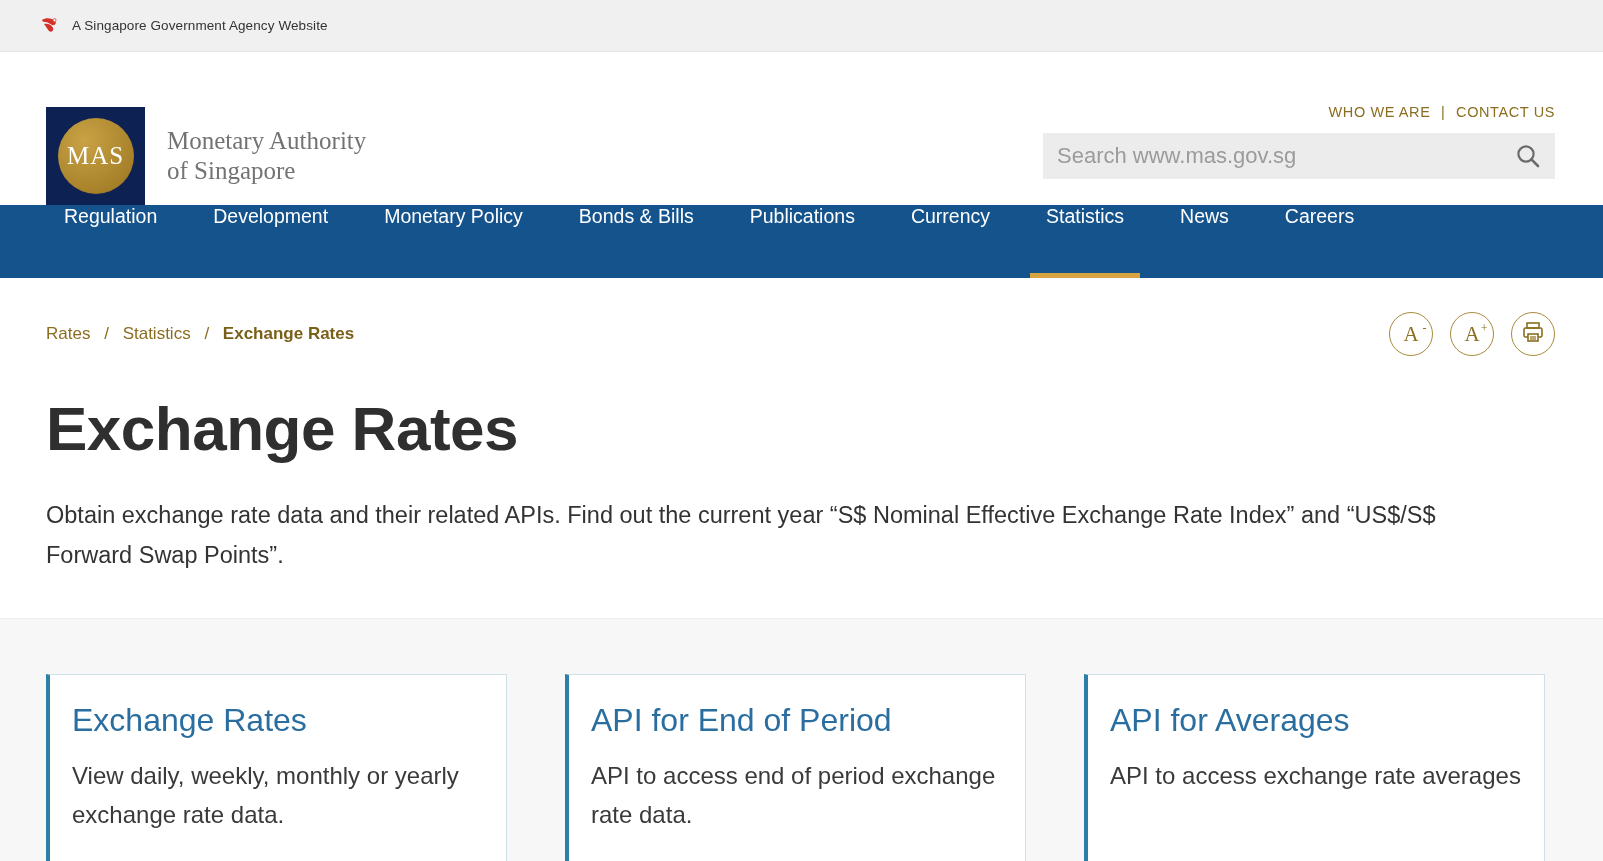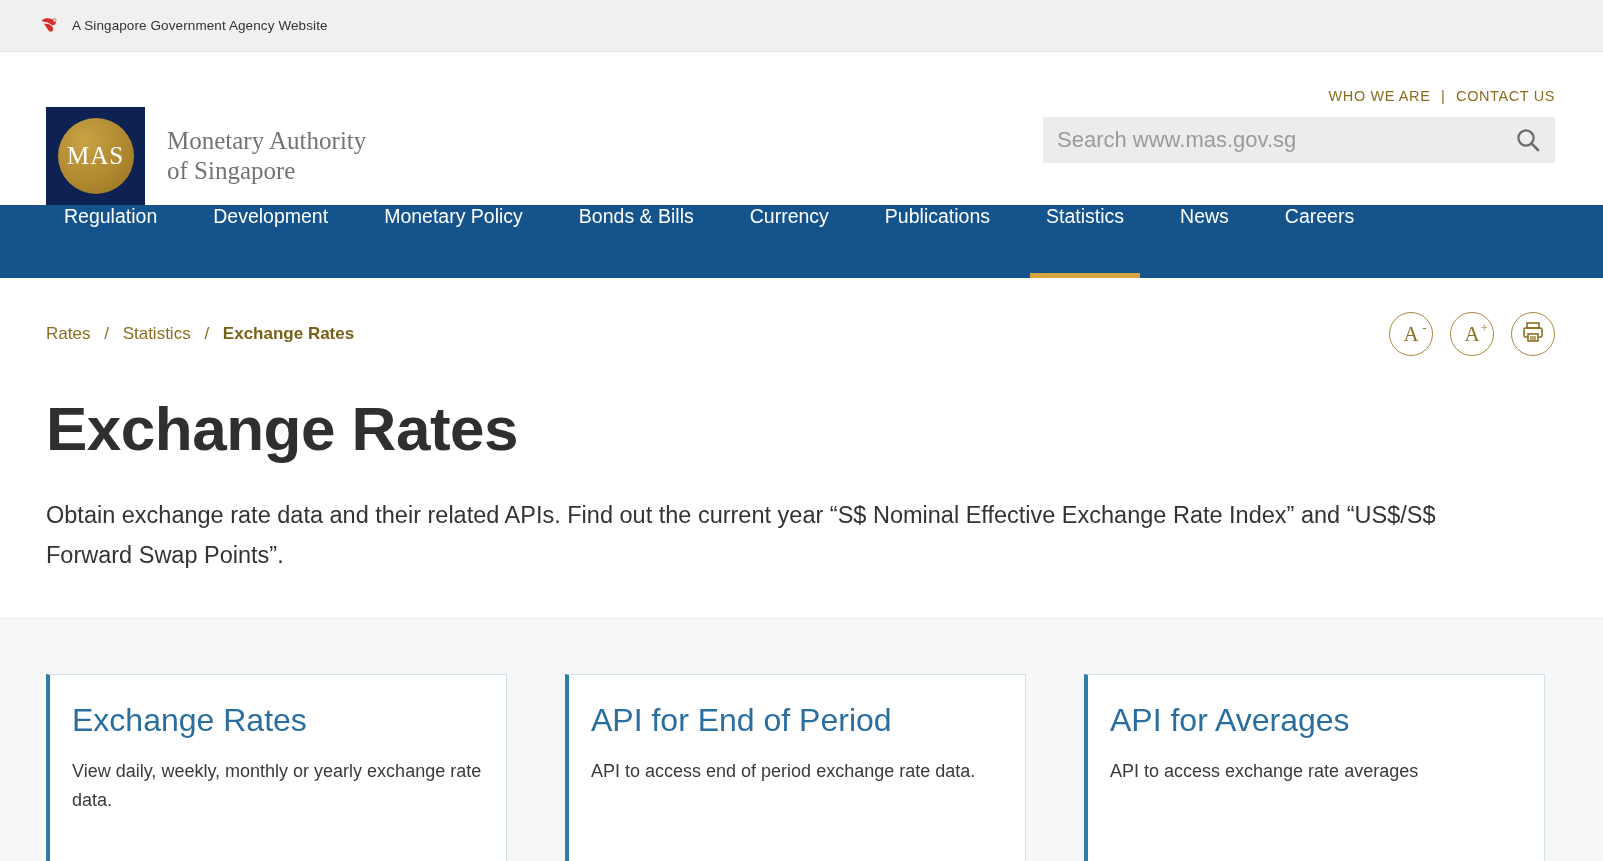--- a/index.html
+++ b/index.html
@@ -75,21 +75,21 @@
     font-family: "Liberation Serif", serif;
     color: #737373;
     line-height: 1.22;
   }
   .logo-words .l1 { font-size: 25px; }
   .logo-words .l2 { font-size: 25px; }
 
   .header-right {
     position: absolute;
     right: 48px;
-    top: 36px;
+    top: 52px;
     text-align: right;
   }
   .toplinks {
     font-size: 14.5px;
     color: #8a6d1f;
     letter-spacing: 0.6px;
     margin-bottom: 13px;
   }
   .toplinks a {
     color: #8a6d1f;
@@ -234,21 +234,21 @@
     cursor: pointer;
   }
   .card-title {
     font-size: 32px;
     color: #1e5c8a;
     color: #2a6ea0;
     line-height: 1.2;
     margin-bottom: 18px;
   }
   .card-desc {
-    font-size: 18px;
+    font-size: 24px;
     color: #3a3a3a;
     line-height: 1.6;
   }
 </style>
 </head>
 <body>
 
 <div class="gov-bar">
   <span class="gov-flag">
     <svg width="22" height="18" viewBox="0 0 22 18">
@@ -298,24 +298,24 @@
   <div class="nav-item">
       <span>Development</span>
     </div>
   <div class="nav-item">
       <span>Monetary Policy</span>
     </div>
   <div class="nav-item">
       <span>Bonds &amp; Bills</span>
     </div>
   <div class="nav-item">
+      <span>Publications</span>
+    </div>
+  <div class="nav-item">
       <span>Currency</span>
-    </div>
-  <div class="nav-item">
-      <span>Publications</span>
     </div>
   <div class="nav-item active">
       <span>Statistics</span>
     </div>
   <div class="nav-item">
       <span>News</span>
     </div>
   <div class="nav-item">
       <span>Careers</span>
     </div>

